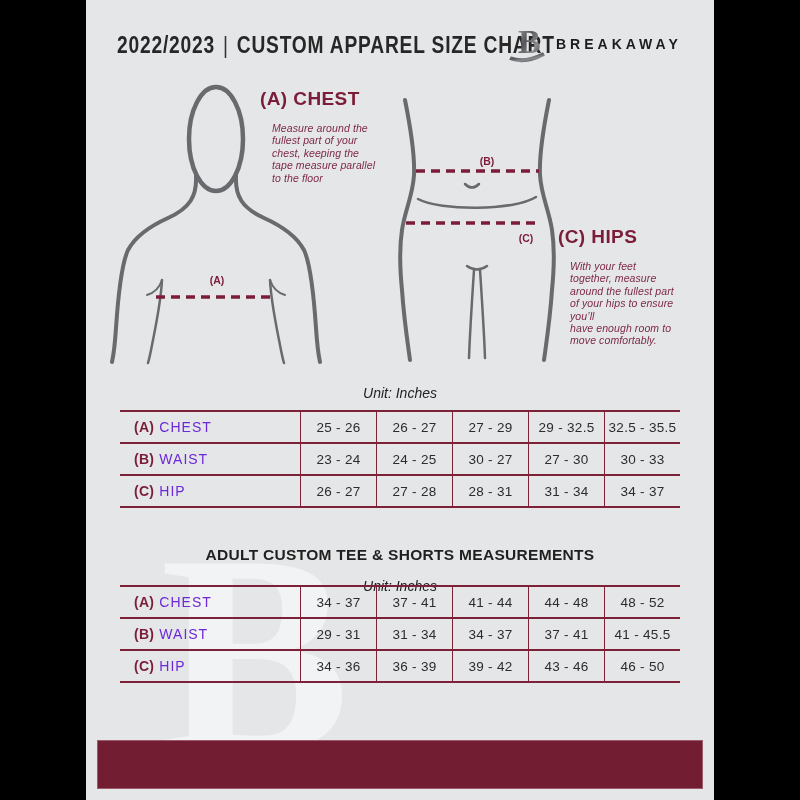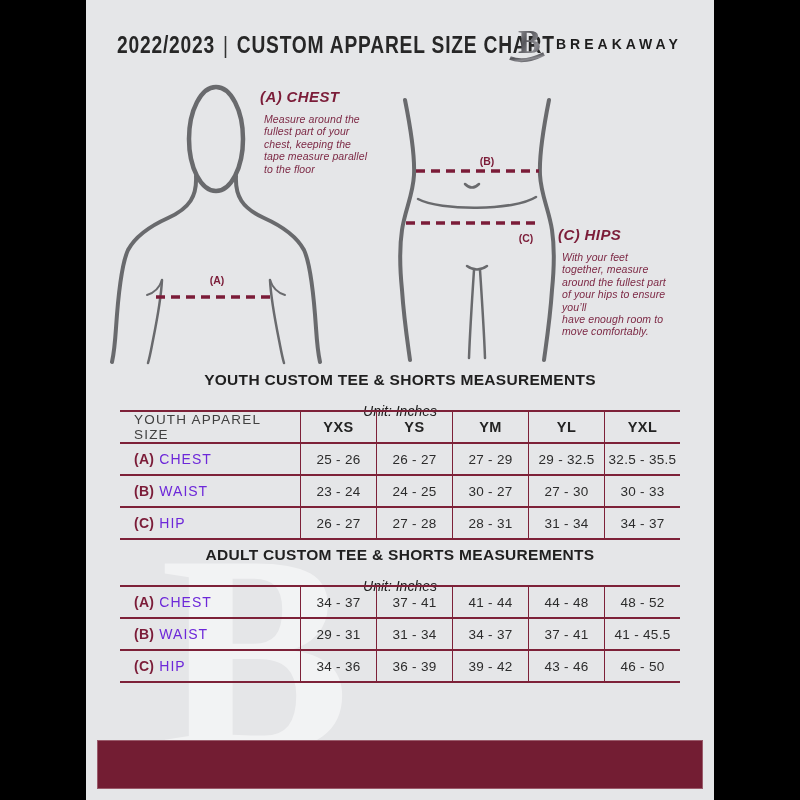--- a/index.html
+++ b/index.html
@@ -15,22 +15,22 @@
   .header-title{position:absolute;left:31px;top:31px;white-space:nowrap;
                 font-weight:bold;font-size:24px;letter-spacing:1px;color:#272727;
                 transform:scaleX(0.80);transform-origin:left top;}
   .header-title .divider{margin:0 10px;font-weight:400;color:#333;}
   .logo{position:absolute;left:422px;top:22px;width:38px;height:42px;}
   .brand{position:absolute;left:470px;top:36px;font-size:14px;font-weight:bold;
          letter-spacing:4px;color:#1d1d1d;white-space:nowrap;}
 
   
   .inst{position:absolute;}
-  .inst h3{margin:0 0 8px 0;font-size:15px;font-weight:bold;letter-spacing:.4px;color:#7b1c38;font-style:italic;}
-  .inst p{margin:4px;font-size:10.5px;line-height:12.4px;font-style:italic;
+  .inst h3{margin:0 0 8px 0;font-size:19px;font-weight:bold;letter-spacing:.4px;color:#7b1c38;}
+  .inst p{margin:12px;font-size:10.5px;line-height:12.4px;font-style:italic;
           color:#7d2945;white-space:pre-line;letter-spacing:.1px;}
   .inst-a{left:174px;top:88px;width:160px;}
   .inst-b{left:472px;top:88px;width:152px;}
   .inst-c{left:472px;top:226px;width:160px;}
 
   .fig{position:absolute;}
   .fig-left{left:24px;top:78px;}
   .fig-right{left:304px;top:95px;}
   .fig text{font-family:"Liberation Sans",sans-serif;font-size:10.5px;font-weight:bold;fill:#7b1c38;}
 
@@ -123,32 +123,23 @@
       <p>With your feet
 together, measure
 around the fullest part
 of your hips to ensure
 you’ll
 have enough room to
 move comfortably.</p>
     </div>
 
     <div class="sect sect-youth">
-      <div class="t">YOUTH CUSTOM TEE &amp; SHORTS MEASUREMENTS</div>
       <div class="u">Unit: Inches</div>
     </div>
     <div class="size-table tbl-youth">
-      <div class="t-row t-head">
-        <div class="cell label">YOUTH APPAREL SIZE</div>
-        <div class="cell size">YXS</div>
-        <div class="cell size">YS</div>
-        <div class="cell size">YM</div>
-        <div class="cell size">YL</div>
-        <div class="cell size">YXL</div>
-      </div>
       <div class="t-row">
         <div class="cell label">
             <span class="pfx">(A)</span>
             <span class="lbl">CHEST</span>
           </div>
         <div class="cell">25 - 26</div>
         <div class="cell">26 - 27</div>
         <div class="cell">27 - 29</div>
         <div class="cell">29 - 32.5</div>
         <div class="cell">32.5 - 35.5</div>

